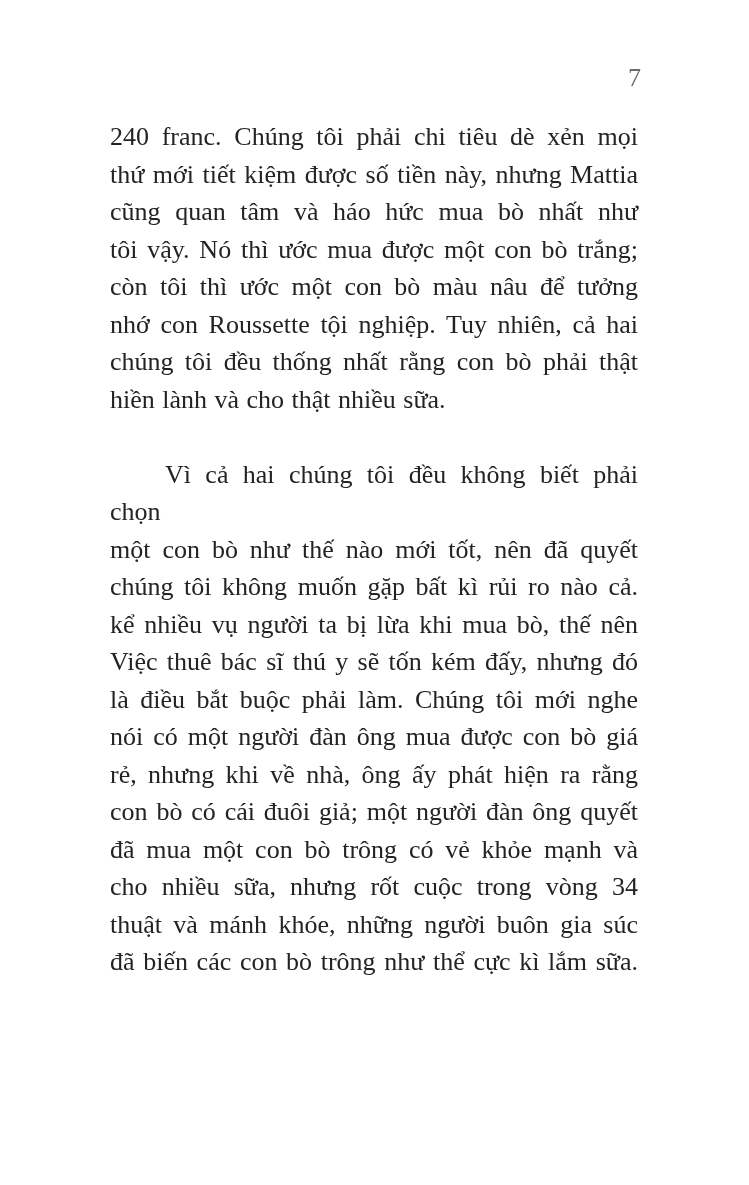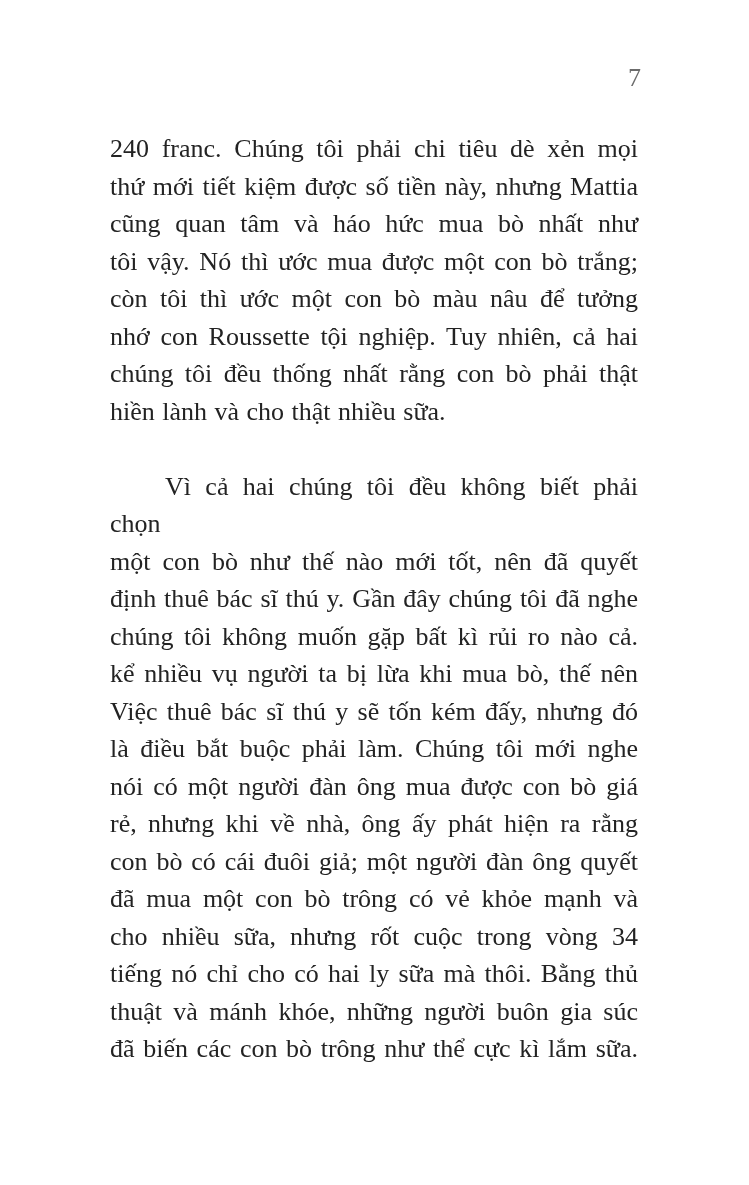--- a/index.html
+++ b/index.html
@@ -24,21 +24,21 @@
     top: 62px;
     right: 108px;
     font-size: 26px;
     line-height: 32px;
     color: #6b6b6b;
     text-align: right;
   }
   .text-block {
     position: absolute;
     left: 110px;
-    top: 130px;
+    top: 118px;
     width: 528px;
     color: #232323;
   }
   .paragraph {
     margin: 0 0 37.5px 0;
     padding: 0;
   }
   .text-line {
     font-size: 26px;
     line-height: 37.5px;
@@ -66,28 +66,26 @@
         <div class="text-line">cũng quan tâm và háo hức mua bò nhất như</div>
         <div class="text-line">tôi vậy. Nó thì ước mua được một con bò trắng;</div>
         <div class="text-line">còn tôi thì ước một con bò màu nâu để tưởng</div>
         <div class="text-line">nhớ con Roussette tội nghiệp. Tuy nhiên, cả hai</div>
         <div class="text-line">chúng tôi đều thống nhất rằng con bò phải thật</div>
         <div class="text-line short-last">hiền lành và cho thật nhiều sữa.</div>
       </div>
       <div class="paragraph">
         <div class="text-line first-indented">Vì cả hai chúng tôi đều không biết phải chọn</div>
         <div class="text-line">một con bò như thế nào mới tốt, nên đã quyết</div>
-        <div class="text-line">định thuê bác sĩ thú y. Gần đây chúng tôi đã nghe</div>
         <div class="text-line">chúng tôi không muốn gặp bất kì rủi ro nào cả.</div>
         <div class="text-line">kể nhiều vụ người ta bị lừa khi mua bò, thế nên</div>
         <div class="text-line">Việc thuê bác sĩ thú y sẽ tốn kém đấy, nhưng đó</div>
         <div class="text-line">là điều bắt buộc phải làm. Chúng tôi mới nghe</div>
         <div class="text-line">nói có một người đàn ông mua được con bò giá</div>
         <div class="text-line">rẻ, nhưng khi về nhà, ông ấy phát hiện ra rằng</div>
         <div class="text-line">con bò có cái đuôi giả; một người đàn ông quyết</div>
         <div class="text-line">đã mua một con bò trông có vẻ khỏe mạnh và</div>
         <div class="text-line">cho nhiều sữa, nhưng rốt cuộc trong vòng 34</div>
-        <div class="text-line">tiếng nó chỉ cho có hai ly sữa mà thôi. Bằng thủ</div>
         <div class="text-line">thuật và mánh khóe, những người buôn gia súc</div>
         <div class="text-line">đã biến các con bò trông như thể cực kì lắm sữa.</div>
       </div>
     </div>
 </div>
 
 </body></html>

